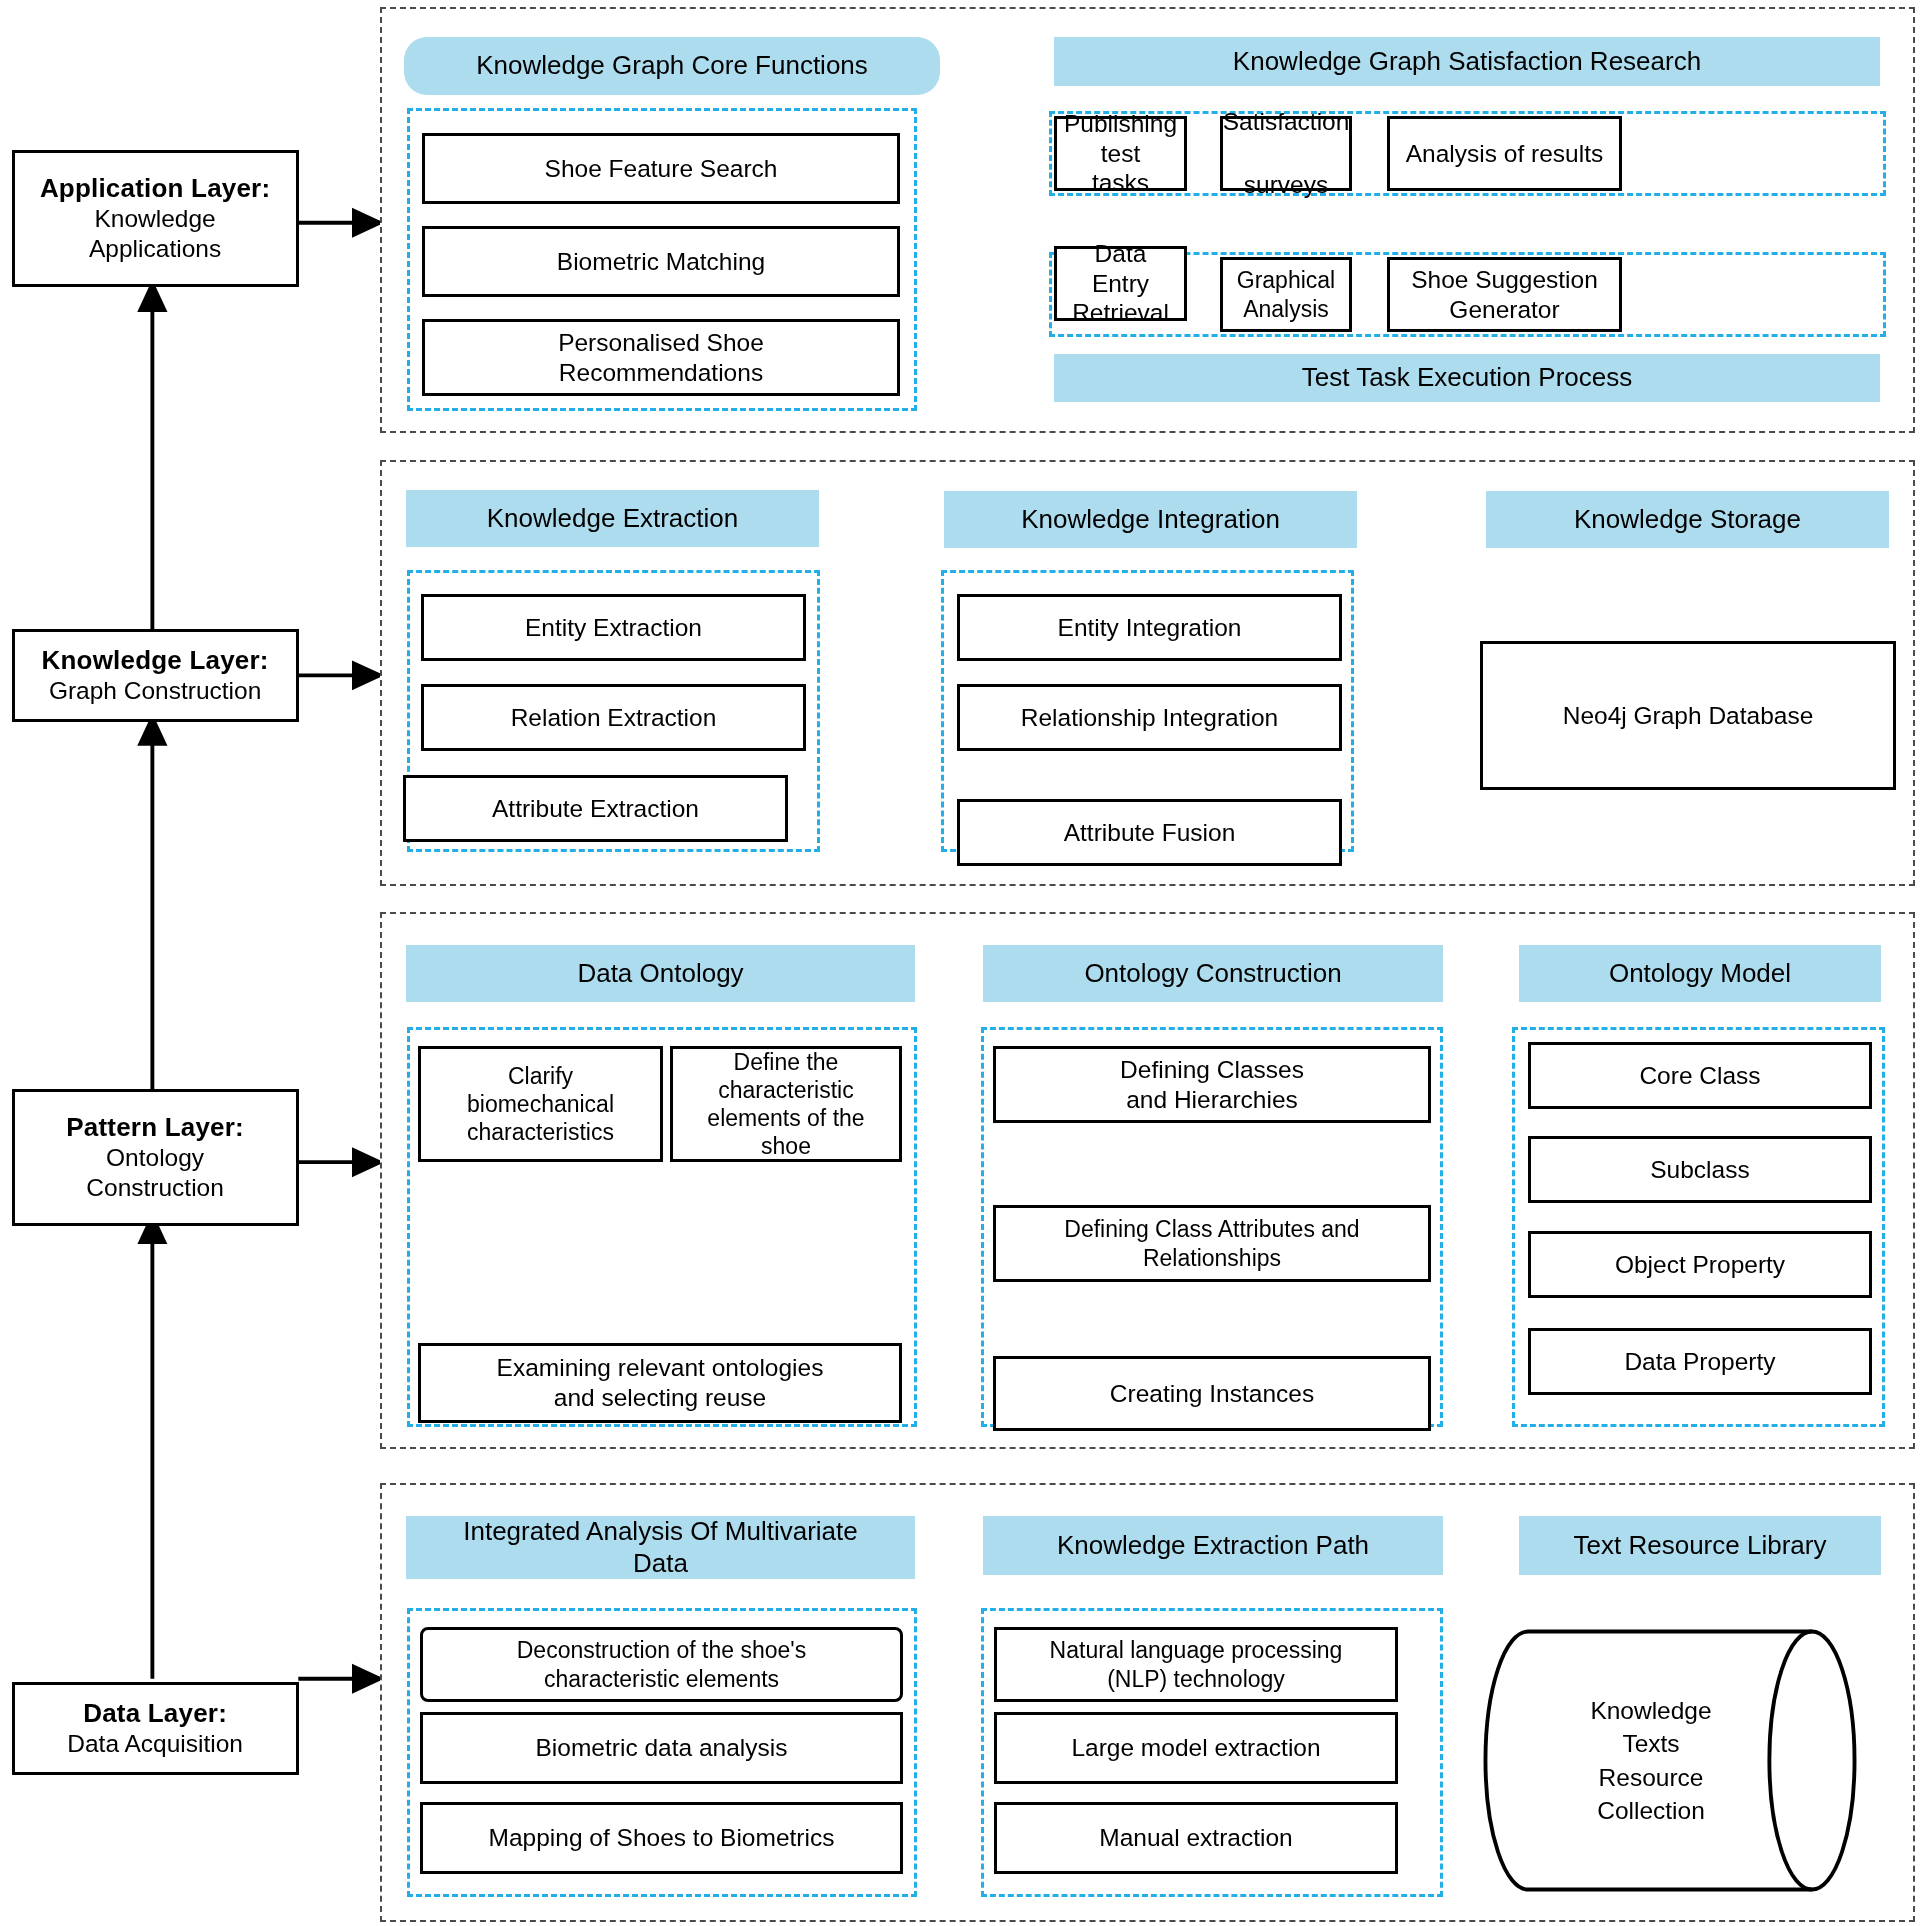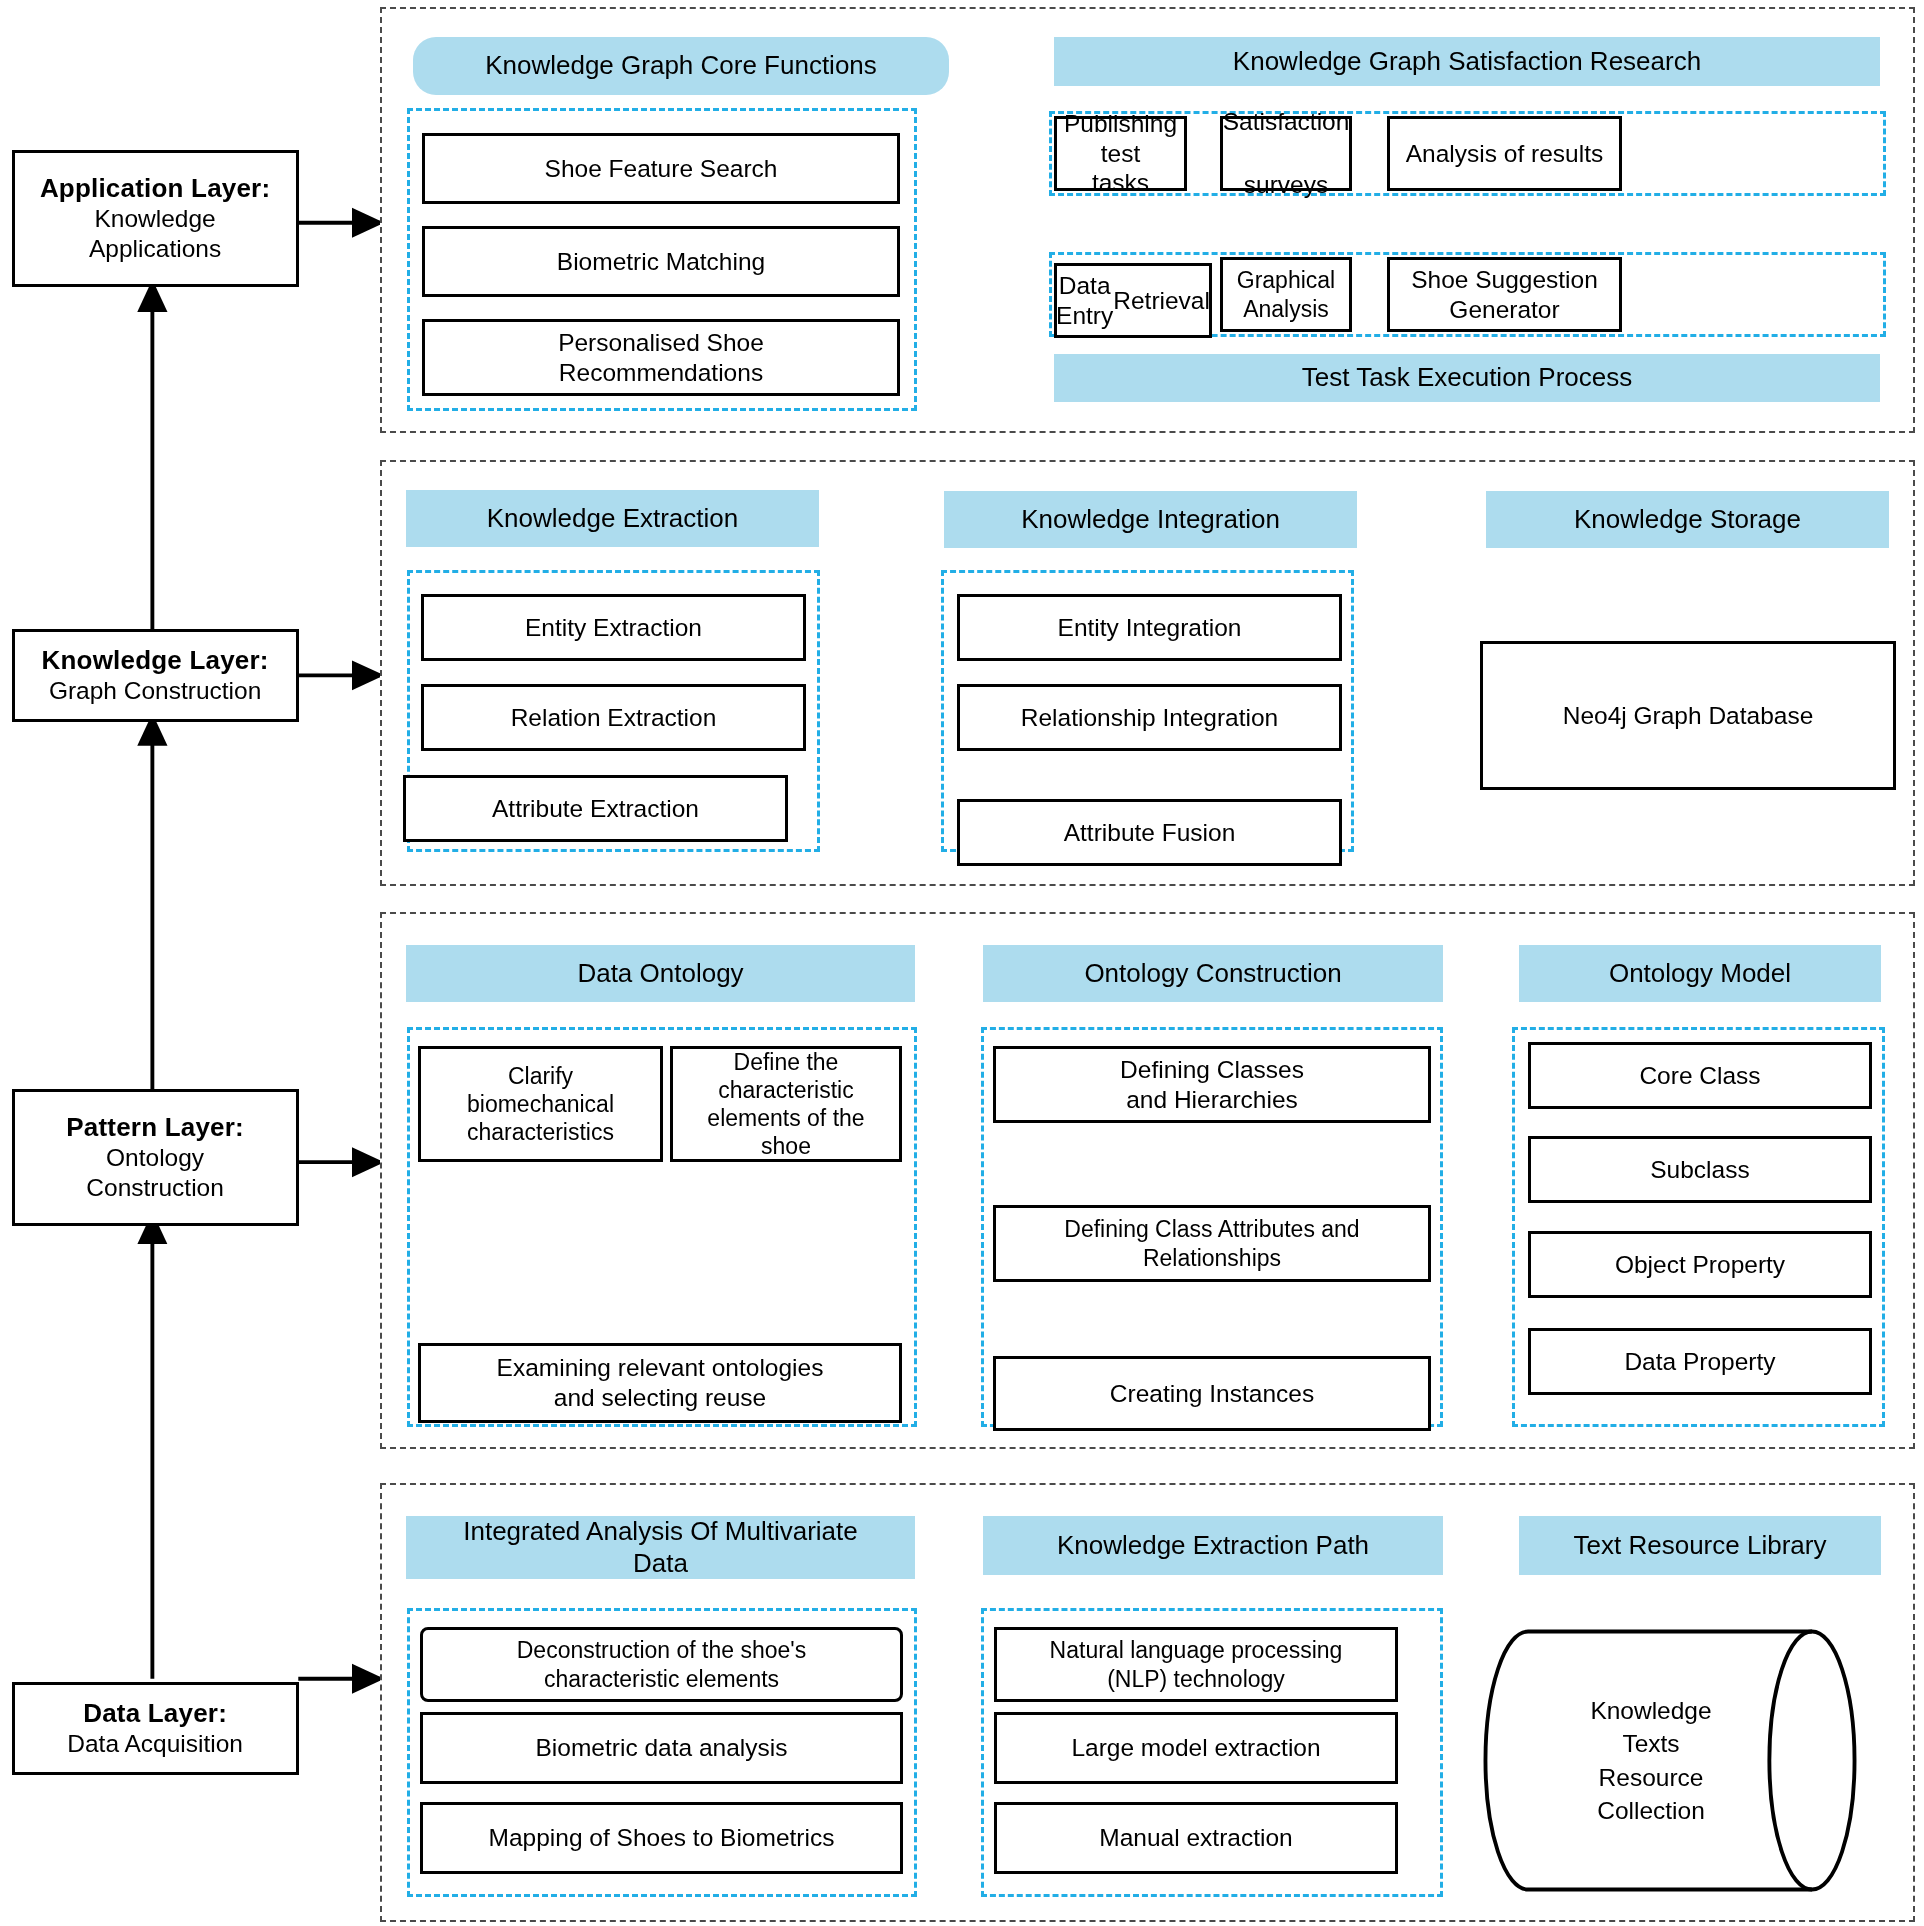--- a/index.html
+++ b/index.html
@@ -130,21 +130,21 @@
     <div class="t2">Construction</div>
   </div>
 
   <div class="abs layerbox" style="left:11.6px;top:1634px;width:287px;height:93px;margin-top:48px;">
     <div class="t1">Data Layer:</div>
     <div class="t2">Data Acquisition</div>
   </div>
 
   <div class="abs layerwrap" style="left:380px;top:6.5px;width:1535px;height:426px;"></div>
 
-  <div class="abs secthead" style="left:413px;top:37px;width:536px;height:58px;border-radius:23px;">Knowledge Graph Core Functions</div>
+  <div class="abs secthead" style="left:404px;top:37px;width:536px;height:58px;border-radius:23px;">Knowledge Graph Core Functions</div>
 
   <div class="abs groupbox" style="left:407px;top:108px;width:510px;height:303px;"></div>
   <div class="abs node" style="left:422px;top:133px;width:478px;height:71px;">Shoe Feature Search</div>
   <div class="abs node" style="left:422px;top:226px;width:478px;height:71px;">Biometric Matching</div>
   <div class="abs node" style="left:422px;top:319px;width:478px;height:77px;flex-direction:column;">
     <span>Personalised Shoe</span>
     <span>Recommendations</span>
   </div>
 
   <div class="abs secthead" style="left:1054px;top:37px;width:826px;height:49px;">Knowledge Graph Satisfaction Research</div>
@@ -154,21 +154,21 @@
     <span>Publishing test</span>
     <span>tasks</span>
   </div>
   <div class="abs node" style="left:1220px;top:116px;width:132px;height:75px;flex-direction:column;gap:33px;">
     <span>Satisfaction</span>
     <span>surveys</span>
   </div>
   <div class="abs node" style="left:1387px;top:116px;width:235px;height:75px;">Analysis of results</div>
 
   <div class="abs groupbox" style="left:1049px;top:252px;width:837px;height:85px;"></div>
-  <div class="abs node" style="left:1054px;top:263px;width:158px;height:75px;flex-direction:row;">
+  <div class="abs node" style="left:1054px;top:246px;width:133px;height:75px;flex-direction:column;">
     <span>Data Entry</span>
     <span>Retrieval</span>
   </div>
   <div class="abs node small" style="left:1220px;top:257px;width:132px;height:75px;">Graphical Analysis</div>
   <div class="abs node" style="left:1387px;top:257px;width:235px;height:75px;flex-direction:column;">
     <span>Shoe Suggestion</span>
     <span>Generator</span>
   </div>
 
   <div class="abs secthead" style="left:1054px;top:354px;width:826px;height:48px;">Test Task Execution Process</div>

